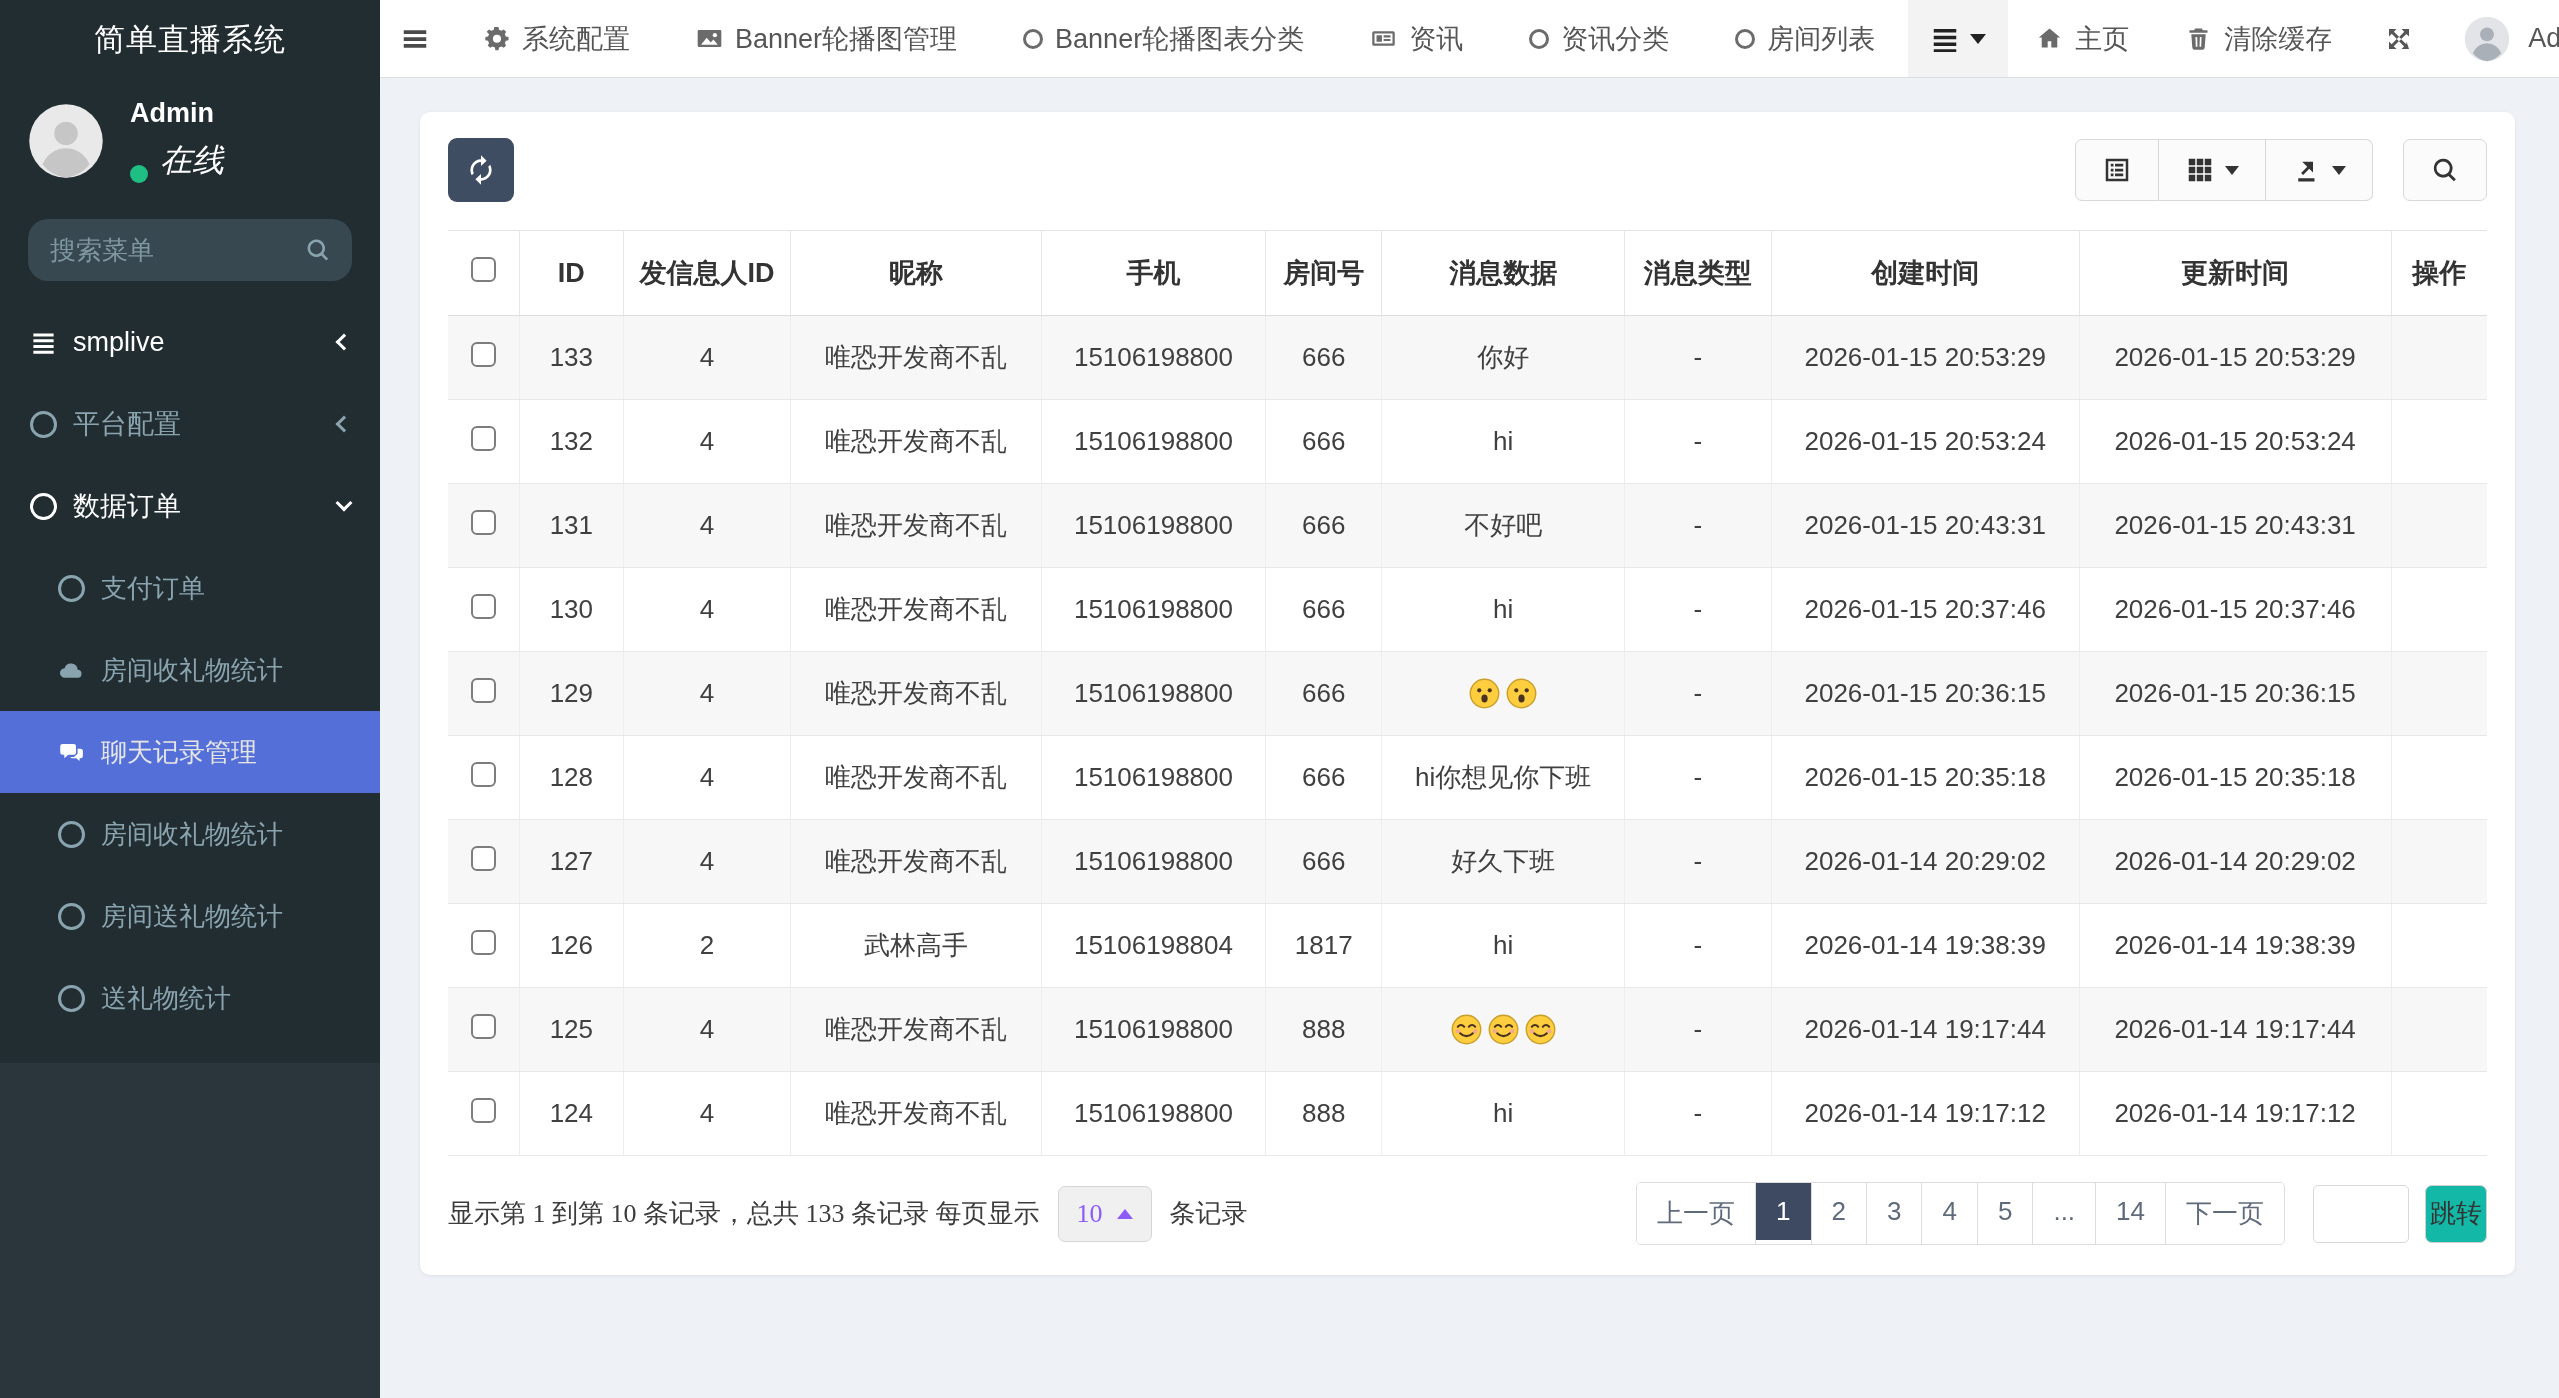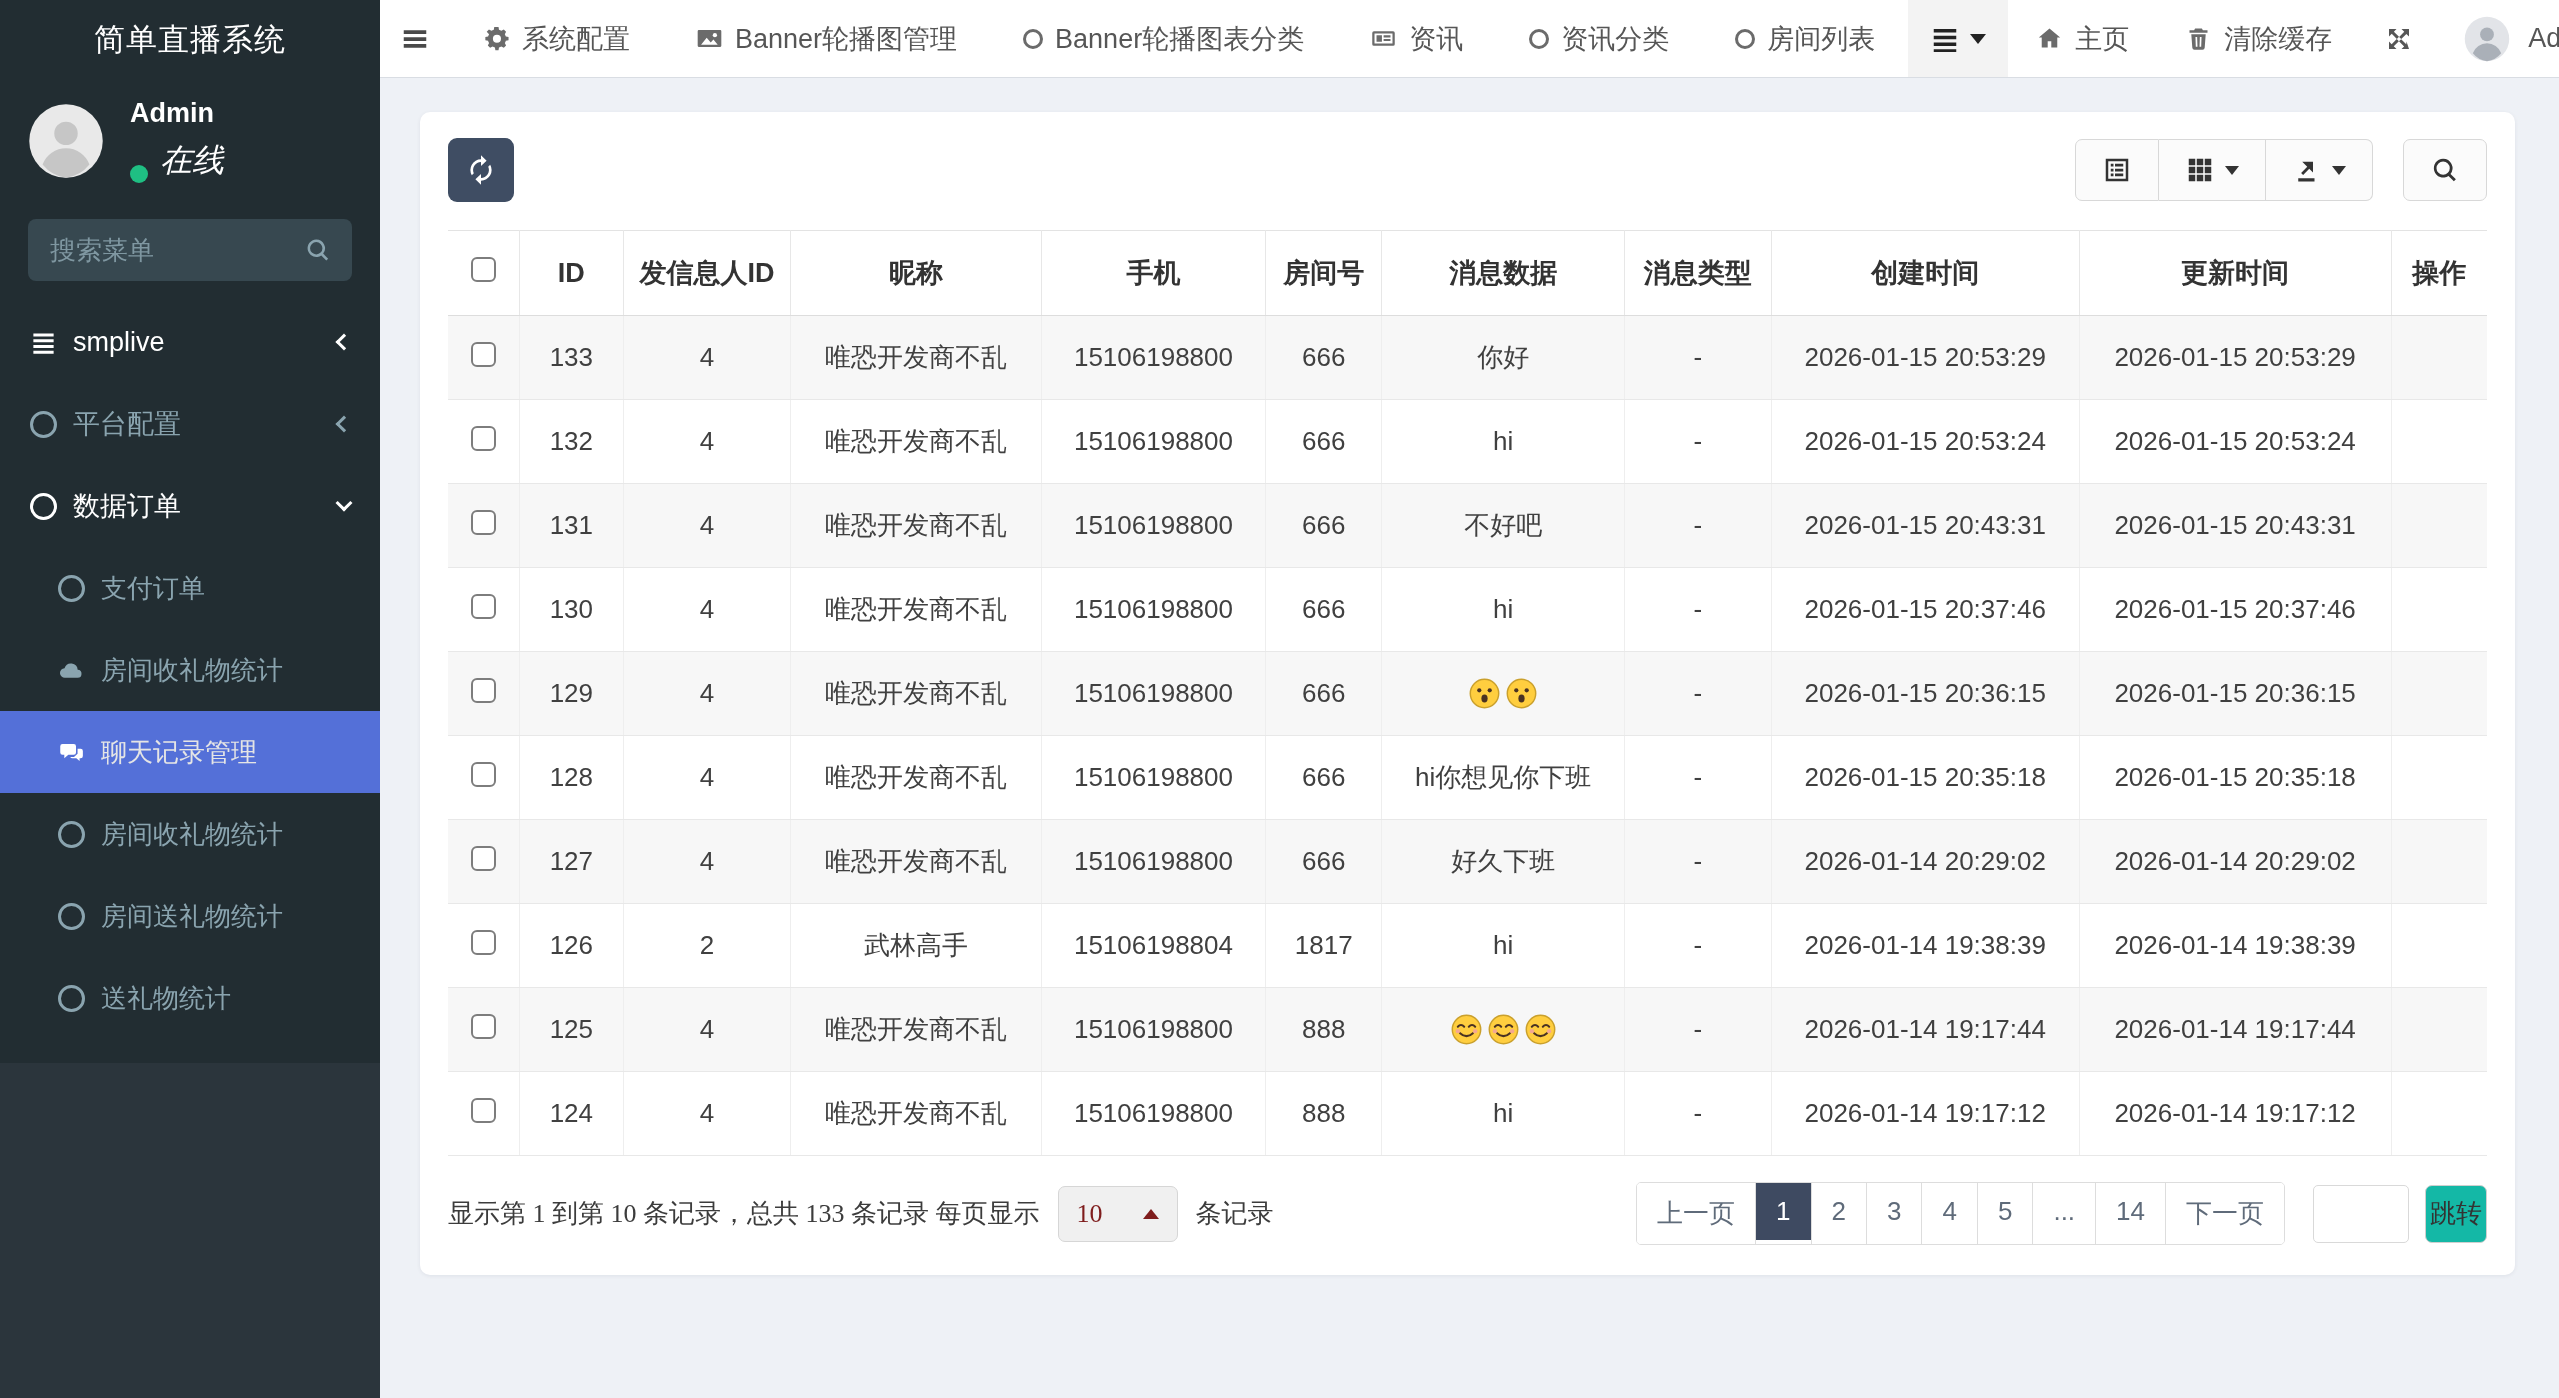--- a/index.html
+++ b/index.html
@@ -12,21 +12,21 @@
   .sidebar{position:absolute;left:0;top:0;width:380px;height:1398px;background:#2b353c;color:#fff;}
   .sidebar-top{background:#222d32;padding-bottom:24px;}
   .app-title{height:80px;line-height:80px;text-align:center;font-size:31px;color:#fff;letter-spacing:1px;}
   .user-panel{display:flex;align-items:center;padding:18px 28px 10px 28px;}
   .user-avatar{width:76px;height:76px;}
   .user-meta{margin-left:26px;}
   .user-name{font-size:27px;font-weight:bold;color:#fff;margin-bottom:10px;}
   .user-status{font-size:32px;color:#fff;display:flex;align-items:flex-end;font-style:italic;}
   .status-dot{width:18px;height:18px;border-radius:50%;background:#1fbf83;display:inline-block;margin-right:12px;}
   .sidebar-search{margin:26px 28px 20px 28px;position:relative;}
-  .sidebar-search input{width:100%;height:62px;background:#374850;border:none;border-radius:8px;
+  .sidebar-search input{width:100%;height:62px;background:#374850;border:none;border-radius:20px;
     color:#cfd8dc;font-size:26px;padding:0 70px 0 22px;outline:none;}
   .sidebar-search input::placeholder{color:#7f97a1;}
   .sidebar-search .icon{position:absolute;right:20px;top:17px;width:28px;height:28px;color:#8aa4af;}
   .menu{list-style:none;margin:10px 0 0 0;padding:0;}
   .menu-item{height:82px;display:flex;align-items:center;padding:0 30px;font-size:27px;color:#8aa4af;cursor:pointer;position:relative;}
   .menu-item .icon{width:27px;height:27px;margin-right:16px;color:#8aa4af;flex:none;}
   .menu-item.emph{color:#fff;}
   .menu-item.emph .icon{color:#fff;}
   .menu-item .chev{margin-left:auto;}
   .submenu{list-style:none;margin:0;padding:0;font-family:Liberation Mono, monospace;}
@@ -88,21 +88,21 @@
     border-right:1px solid #eee;border-bottom:1px solid #e8e8e8;height:78px;}
   tbody tr:nth-child(odd){background:#f7f7f7;}
   .c0{width:3.5%}.c1{width:5.1%}.c2{width:8.2%}.c3{width:12.3%}.c4{width:11%}.c5{width:5.7%}
   .c6{width:11.9%}.c7{width:7.2%}.c8{width:15.1%}.c9{width:15.3%}.c10{width:4.7%}
   .cbx{display:inline-block;width:25px;height:25px;border:2px solid #7d7d7d;border-radius:6px;background:#fff;cursor:pointer;}
   .emoji{display:inline-block;width:33px;height:33px;vertical-align:-7px;margin:0 2px;}
 
   .table-footer{display:flex;align-items:center;margin-top:26px;font-size:26px;color:#3c3c3c;}
   .pginfo{display:flex;align-items:center;white-space:nowrap;font-family:Liberation Serif, serif;}
   .page-size{margin:0 18px;background:#f0f0f0;border:1px solid #d6d6d6;border-radius:7px;
-    padding:12px 18px;font-size:26px;color:#7f1d1d;cursor:pointer;display:flex;align-items:center;gap:26px;}
+    padding:12px 18px;font-size:26px;color:#8b5cf6;cursor:pointer;display:flex;align-items:center;}
   .page-size .caret{margin-left:14px;border-left-width:8px;border-right-width:8px;}
   .pager{margin-left:auto;display:flex;align-items:center;}
   .pages{display:flex;list-style:none;margin:0;padding:0;border:1px solid #ddd;border-radius:5px;overflow:hidden;}
   .pages li{border-right:1px solid #ddd;}
   .pages li:last-child{border-right:none;}
   .pages li a{display:block;padding:13px 20px;font-size:26px;color:#5f6b7a;background:#fff;cursor:pointer;min-width:28px;text-align:center;text-decoration:none;}
   .pages li.active a{background:#3e4a61;color:#fff;}
   .pages li.disabled a{cursor:default;}
   .jump-input{width:96px;height:58px;border:1px solid #d9d9d9;border-radius:5px;margin-left:28px;font-size:26px;padding:0 12px;outline:none;background:#fff;}
   .btn-jump{margin-left:16px;height:58px;padding:0 4px;background:#14b8a6;border:1px solid #cfcfcf;border-radius:7px;

